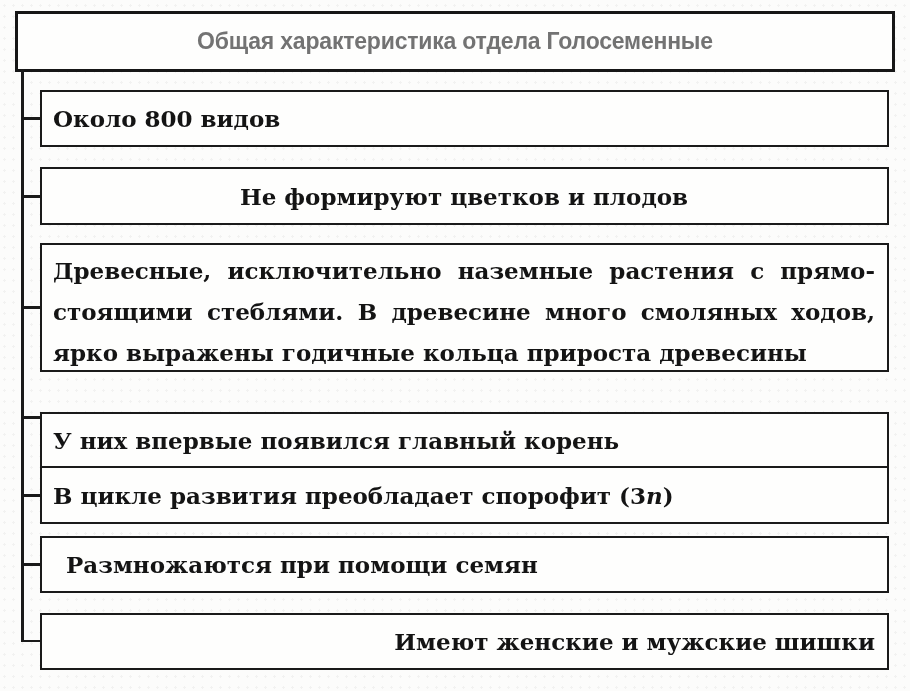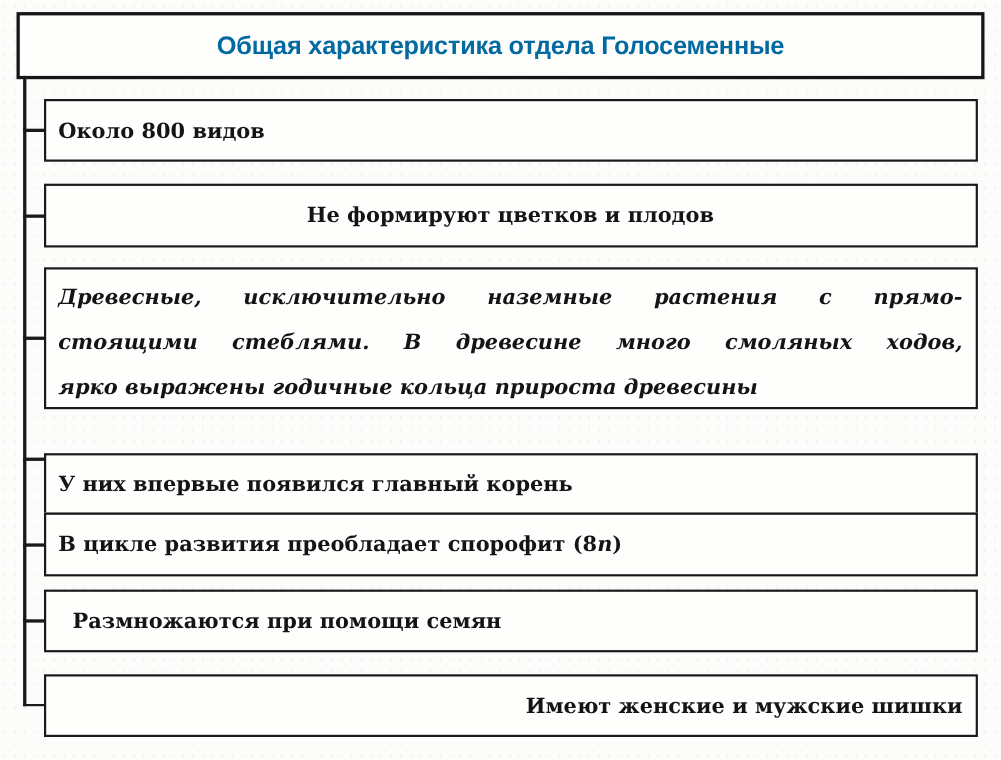--- a/index.html
+++ b/index.html
@@ -32,53 +32,52 @@
     background: #fefefd;
     display: flex;
     align-items: center;
     justify-content: center;
   }
   .title-box .title-text {
     font-family: "Liberation Sans", sans-serif;
     font-weight: bold;
     font-size: 23px;
     letter-spacing: -0.2px;
-    color: #0369a1;
+    color: #737373;
   }
 
   
   .char-box {
     position: absolute;
     left: 40px;
     width: 849px;
     border: 2.6px solid #1a1a1a;
     background: #fefefd;
     display: flex;
     align-items: center;
     box-sizing: border-box;
     padding-left: 11px;
     padding-right: 12px;
-    font-size: 19px;
+    font-size: 23px;
     font-weight: 600;
     color: #141414;
   }
   .b1 { top: 90px;  height: 57px; }
   .b2 { top: 167px; height: 58px; justify-content: center; }
   .b3 { top: 243px; height: 129px; display: block; padding-top: 5px; }
   .b4 { top: 389px; height: 56px; margin-top: 23px; }
   .b5 { top: 466px; height: 58px; }
   .b6 { top: 536px; height: 57px; padding-left: 24px; }
   .b7 { top: 613px; height: 57px; justify-content: flex-end; }
 
   .b3 .jline {
     line-height: 41px;
     text-align: justify;
     text-align-last: justify;
     white-space: normal;
-    font-style: italic;
   }
   .b3 .jline.last {
     text-align-last: left;
   }
 
   .italic-var {
     font-style: italic;
   }
 
   
@@ -135,21 +134,21 @@
     <div class="jline">Древесные, исключительно наземные растения с прямо-</div>
     <div class="jline">стоящими стеблями. В древесине много смоляных ходов,</div>
     <div class="jline last">ярко выражены годичные кольца прироста древесины</div>
   </div>
 
   <div class="char-box b4">
     <span>У них впервые появился главный корень</span>
   </div>
 
   <div class="char-box b5">
-    <span><span>В цикле развития преобладает спорофит (8</span><span class="italic-var">n</span><span>)</span></span>
+    <span><span>В цикле развития преобладает спорофит (3</span><span class="italic-var">n</span><span>)</span></span>
   </div>
 
   <div class="char-box b6">
     <span>Размножаются при помощи семян</span>
   </div>
 
   <div class="char-box b7">
     <span>Имеют женские и мужские шишки</span>
   </div>
 

